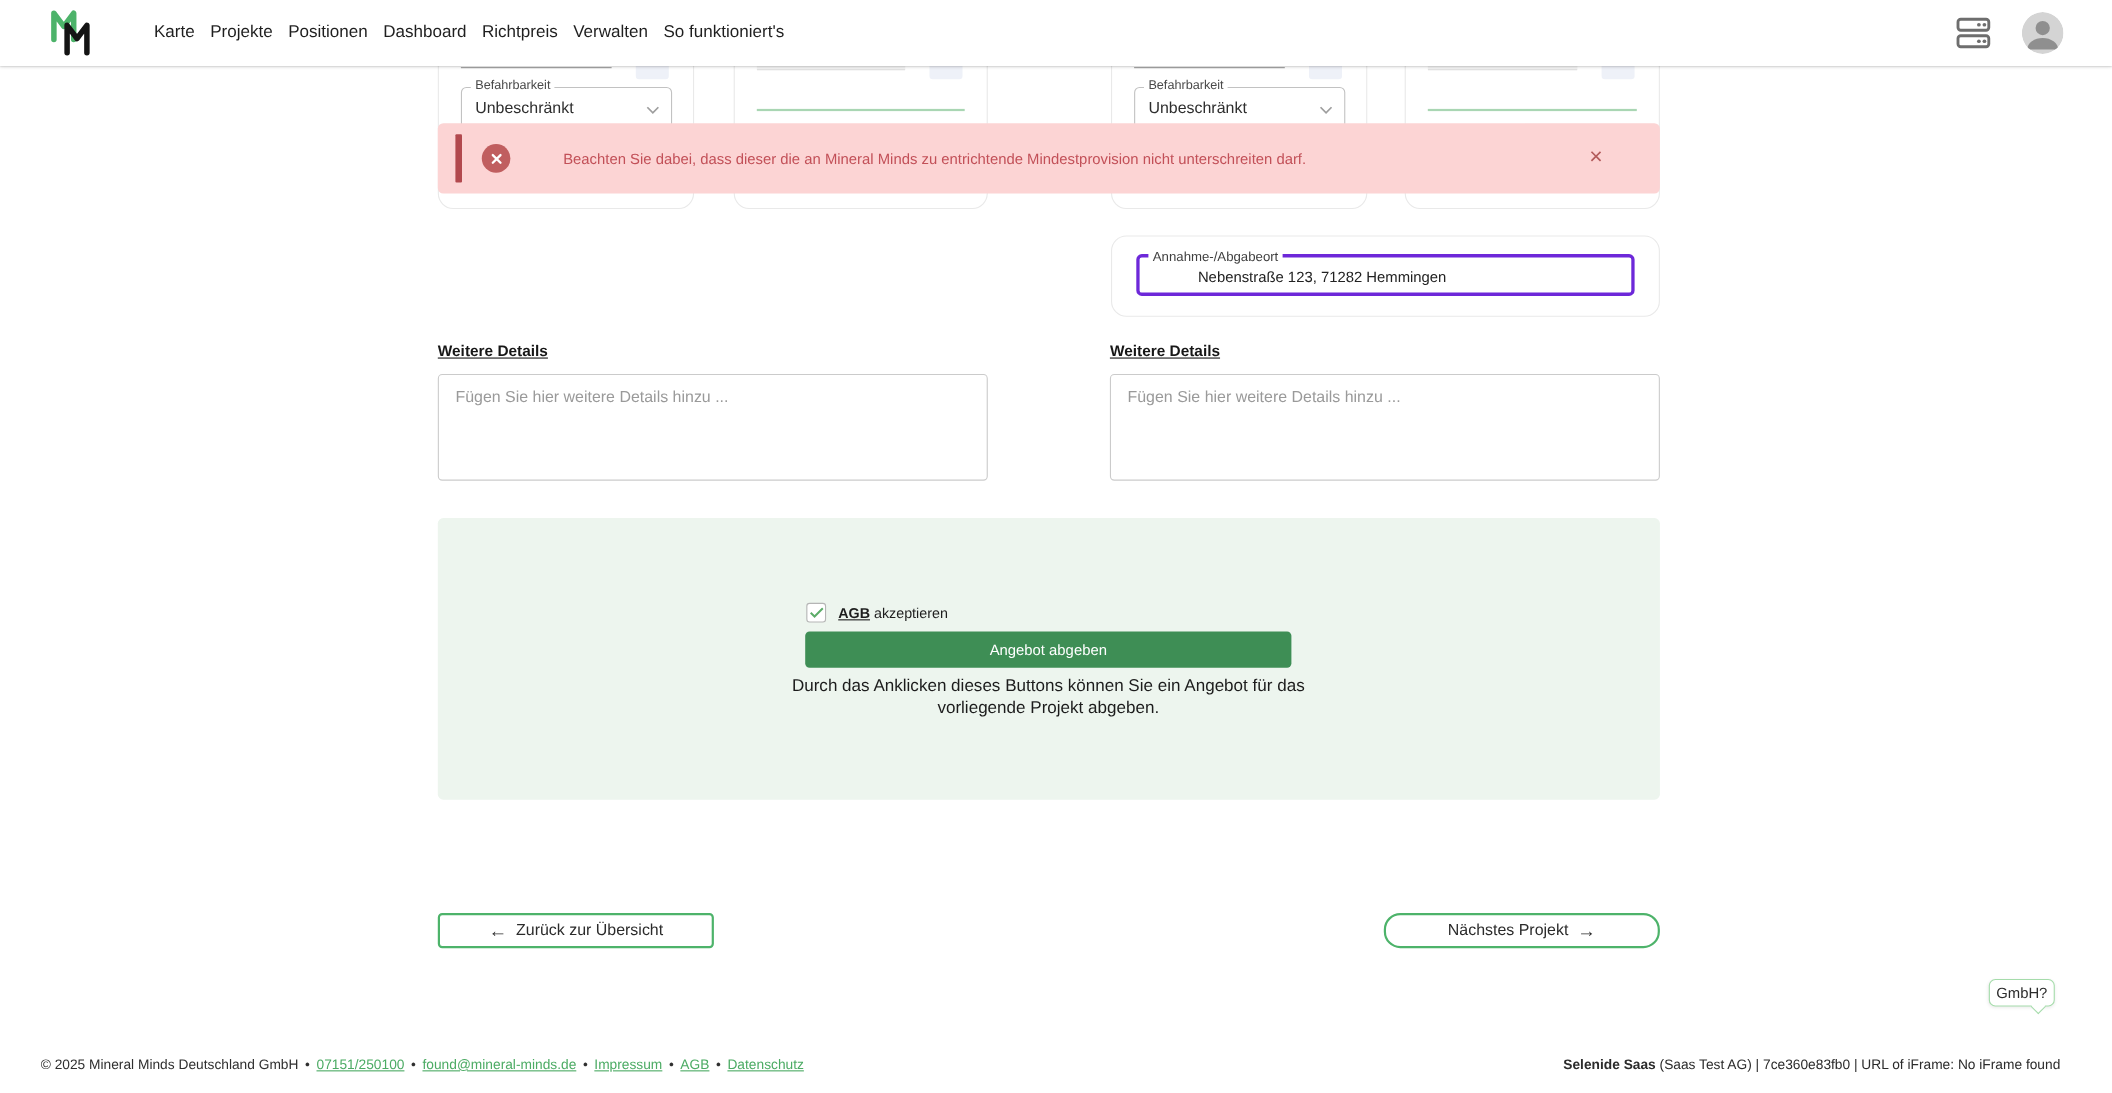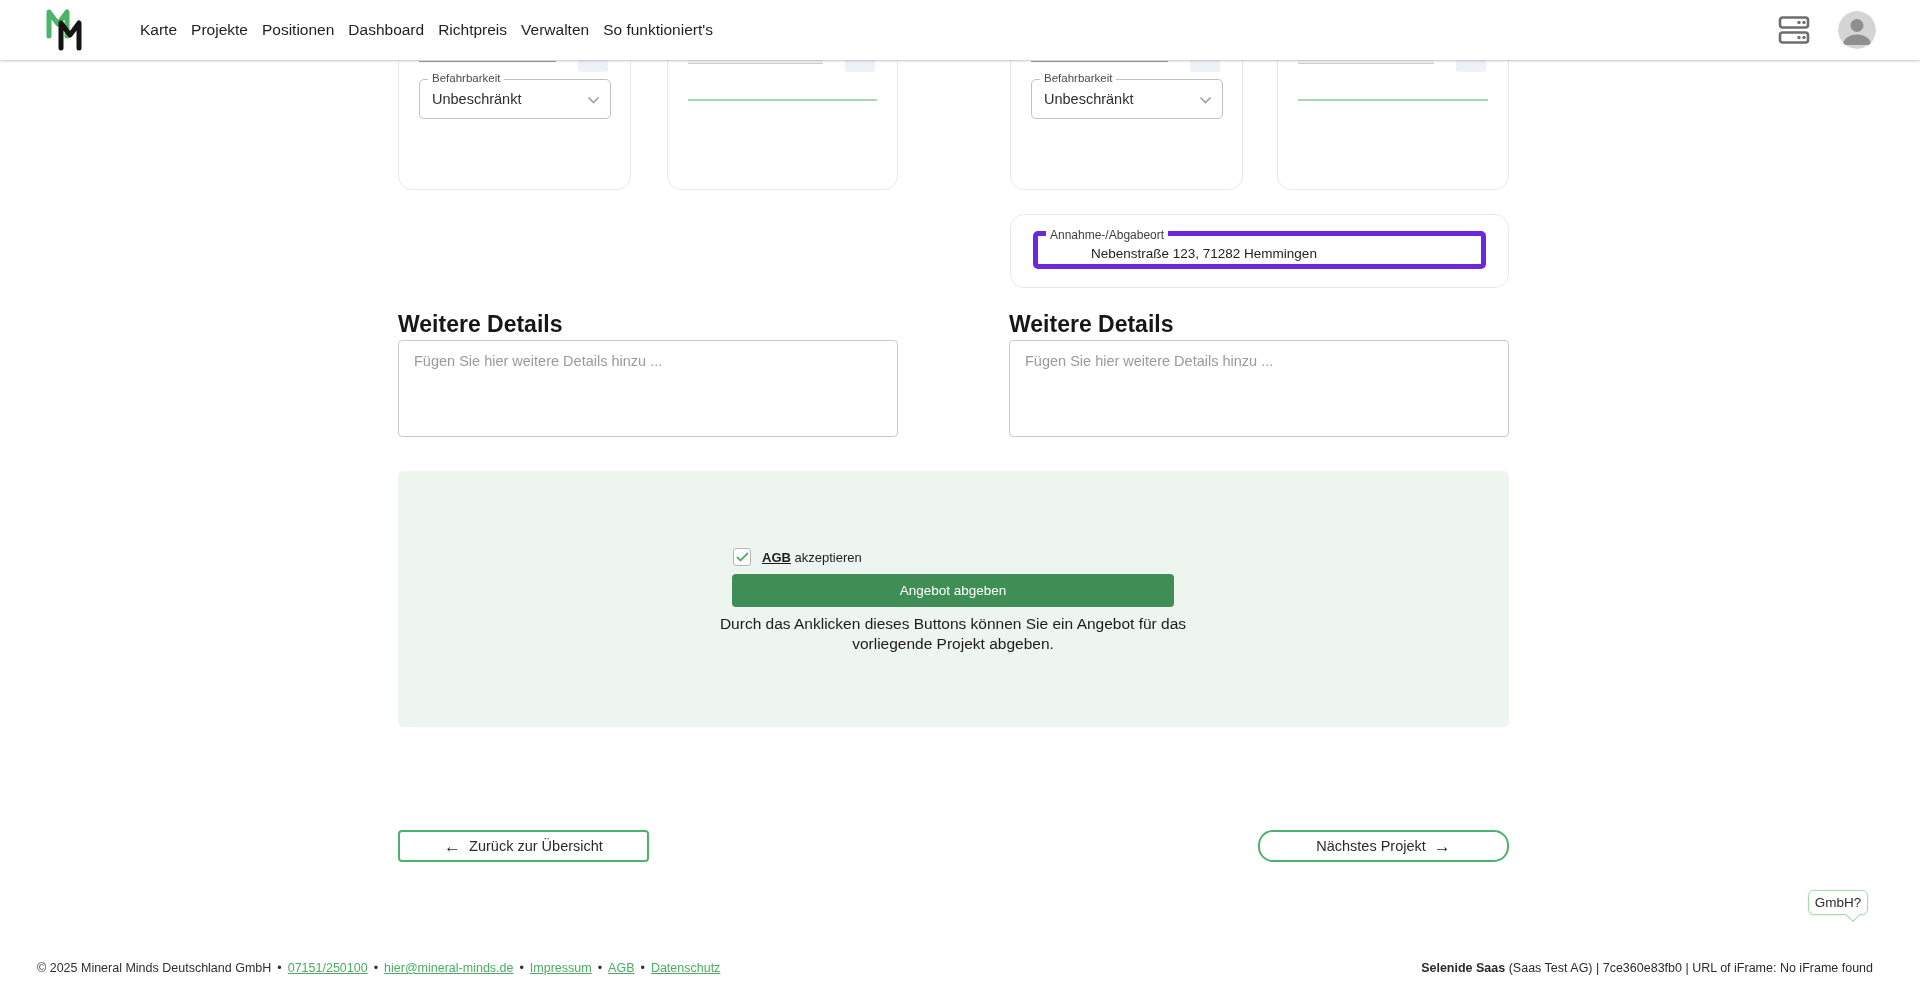--- a/index.html
+++ b/index.html
@@ -78,30 +78,30 @@
     color:#b25a5a; cursor:pointer; font-weight:400;
   }
 
   
   .annahme-card {
     position:absolute; left:1010px; top:214px; width:499px; height:74px;
     background:#fff; border:1px solid #e9e9e9; border-radius:14px;
   }
   .annahme-field {
     position:absolute; left:22px; top:16px; width:453px; height:38px;
-    border:5px solid #6d28d9; border-radius:5px; background:#fff;
+    border:3px solid #6d28d9; border-radius:5px; background:#fff;
   }
   .annahme-field .flabel {
     position:absolute; top:-8px; left:8px; background:#fff; padding:0 4px;
     font-size:12px; color:#3f3f3f; white-space:nowrap;
   }
   .annahme-field .fvalue { position:absolute; left:12px; top:10px; font-size:13.5px; color:#222;margin-left:41px; }
 
   
-  .details-title { position:absolute; font-size:23px; font-weight:700; color:#171717; }
+  .details-title { position:absolute; font-size:14px; font-weight:700; color:#171717;text-decoration:underline; }
   .dt-left  { left:398px;  top:311px; }
   .dt-right { left:1009px; top:311px; }
   .details-area {
     position:absolute; top:340px; width:500px; height:97px;
     border:1px solid #cbcbcb; border-radius:4px; background:#fff;
     font-family:"Liberation Sans","DejaVu Sans",sans-serif;
     font-size:14.5px; color:#333; padding:12px 15px; resize:none; outline:none;
   }
   .details-area::placeholder { color:#9a9a9a; opacity:1; }
   .da-left  { left:398px; }
@@ -237,20 +237,30 @@
           <path d="M1.5 1.5 L6.5 6.5 L11.5 1.5" fill="none" stroke="#9e9e9e" stroke-width="1.6"></path>
         </svg>
     </div>
   </div>
   <div class="card card-d">
     <div class="partial-filled"></div>
     <div class="suffix-box"></div>
     <div class="green-underline"></div>
   </div>
 
+  <div class="alert">
+    <div class="alert-bar"></div>
+    <div class="alert-circle">
+      <svg width="11" height="11" viewBox="0 0 11 11">
+        <path d="M2 2 L9 9 M9 2 L2 9" stroke="#ffffff" stroke-width="2.1" stroke-linecap="round"></path>
+      </svg>
+    </div>
+    <span class="alert-msg">Beachten Sie dabei, dass dieser die an Mineral Minds zu entrichtende Mindestprovision nicht unterschreiten darf.</span>
+    <span class="alert-close">×</span>
+  </div>
 
   <div class="annahme-card">
     <div class="annahme-field">
       <span class="flabel">Annahme-/Abgabeort</span>
       <span class="fvalue">Nebenstraße 123, 71282 Hemmingen</span>
     </div>
   </div>
 
   <h2 class="details-title dt-left">Weitere Details</h2>
   <textarea class="details-area da-left" placeholder="Fügen Sie hier weitere Details hinzu ..." style=""></textarea>
@@ -286,21 +296,21 @@
   <div class="help-bubble">
     <span>GmbH?</span>
     <div class="help-tail"></div>
   </div>
 
   <div class="footer-left">
     <span>© 2025 Mineral Minds Deutschland GmbH</span>
     <span class="footer-sep">•</span>
     <a class="footer-link">07151/250100</a>
     <span class="footer-sep">•</span>
-    <a class="footer-link">hier@mineral-minds.de</a>
+    <a class="footer-link">found@mineral-minds.de</a>
     <span class="footer-sep">•</span>
     <a class="footer-link">Impressum</a>
     <span class="footer-sep">•</span>
     <a class="footer-link">AGB</a>
     <span class="footer-sep">•</span>
     <a class="footer-link">Datenschutz</a>
   </div>
   <div class="footer-right">
     <b>Selenide Saas</b><span> (Saas Test AG) | 7ce360e83fb0 | URL of iFrame: No iFrame found</span>
   </div>

